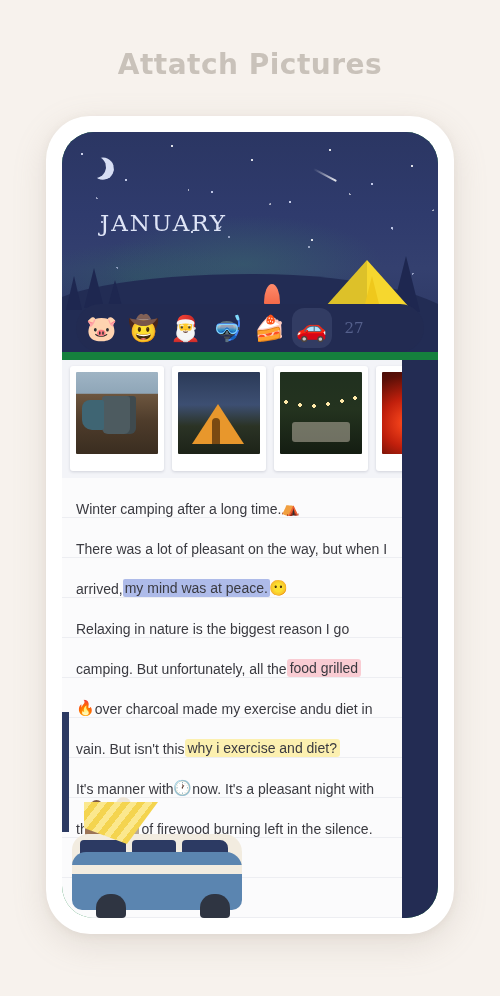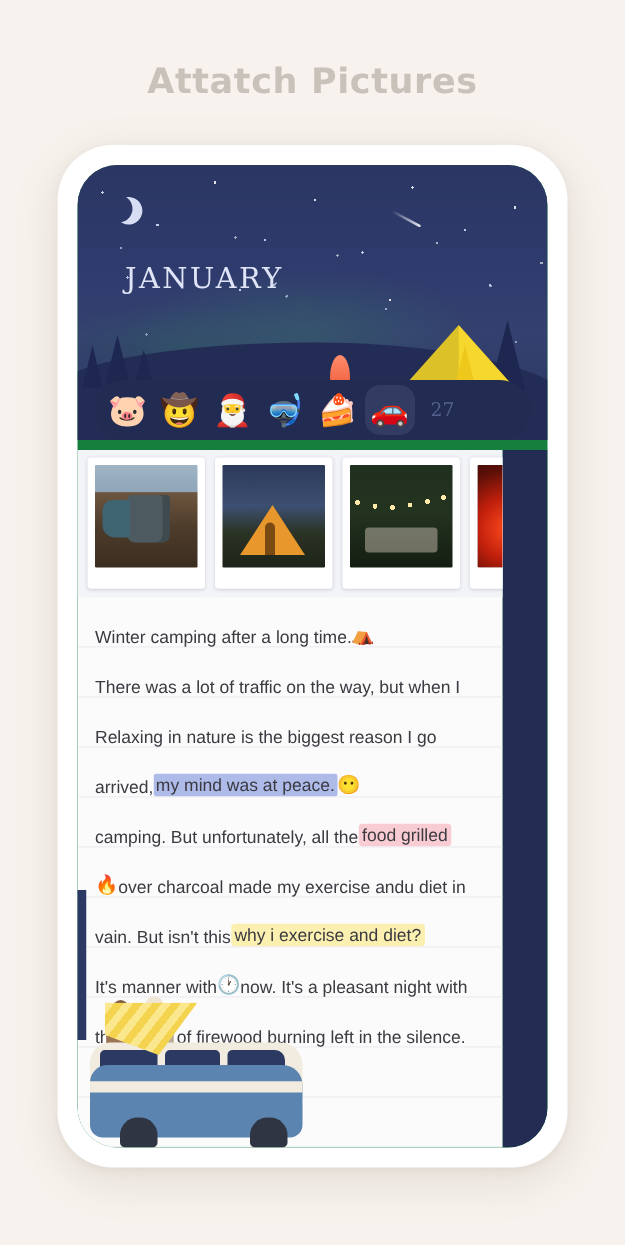--- a/index.html
+++ b/index.html
@@ -516,29 +516,29 @@
             <div class="ph ph-embers"></div>
           </div>
       </div>
 
       <div class="journal" id="journal">
           <div class="line">
             <span>Winter camping after a long time.</span>
             <span class="emoji">⛺</span>
           </div>
           <div class="line">
-            <span>There was a lot of traffic on the way, but when I</span>
-          </div>
-          <div class="line">
-            <span>Relaxing in nature is the biggest reason I go</span>
+            <span>There was a lot of pleasant on the way, but when I</span>
           </div>
           <div class="line">
             <span>arrived, </span>
             <span class="hl-blue">my mind was at peace.</span>
             <span class="emoji">😶</span>
+          </div>
+          <div class="line">
+            <span>Relaxing in nature is the biggest reason I go</span>
           </div>
           <div class="line">
             <span>camping. But unfortunately, all the </span>
             <span class="hl-pink">food grilled</span>
           </div>
           <div class="line">
             <span class="emoji">🔥</span>
             <span> over charcoal made my exercise andu diet in</span>
           </div>
           <div class="line">

